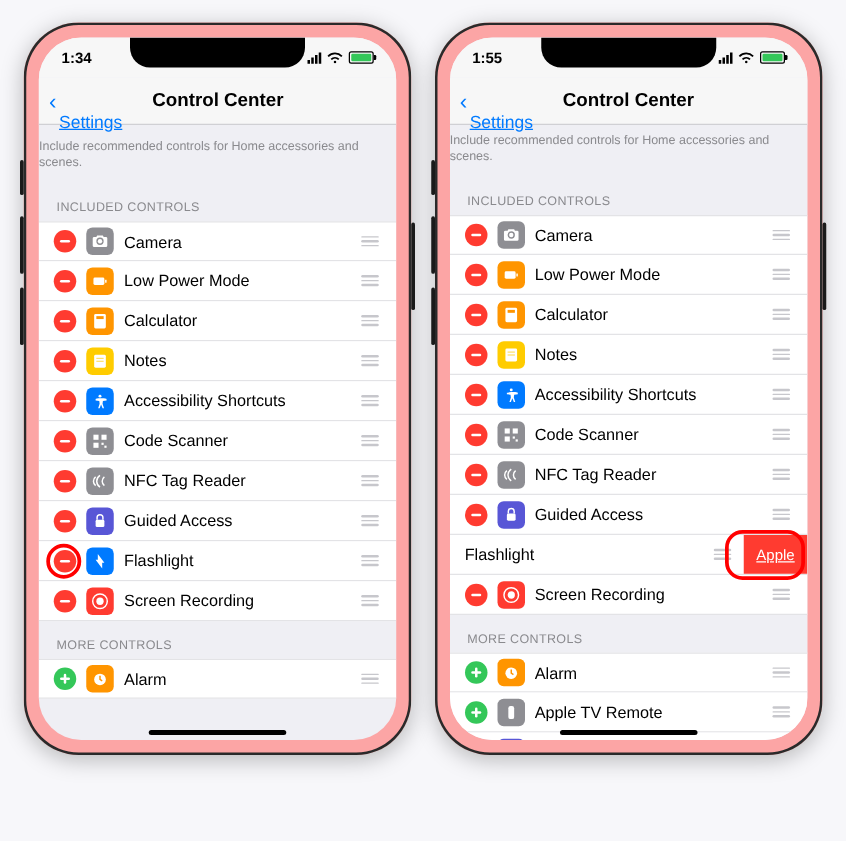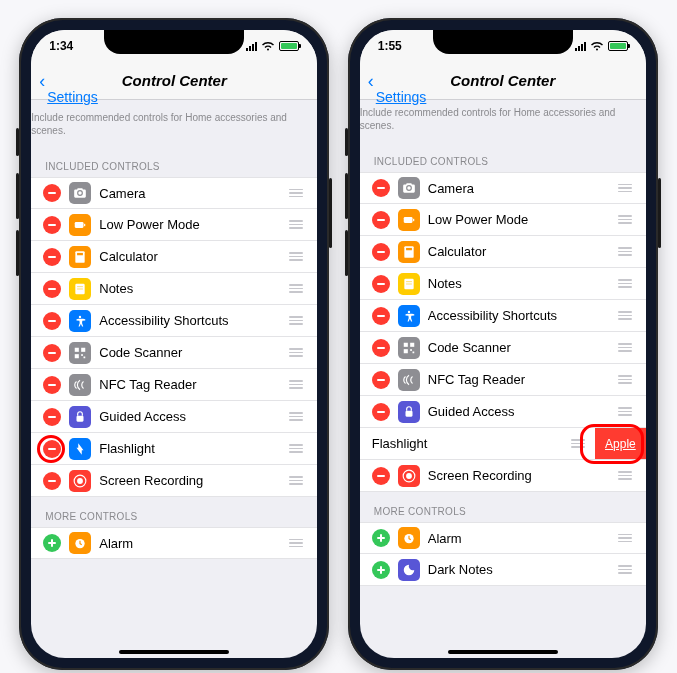--- a/index.html
+++ b/index.html
@@ -4,22 +4,22 @@
 <style>
   * { box-sizing: border-box; margin:0; padding:0; }
   body {
     background:#f7f7fa;
     font-family: -apple-system, "Helvetica Neue", Arial, sans-serif;
     width:677px; height:673px;
     display:flex; justify-content:space-around; align-items:flex-start;
     padding:18px 10px;
   }
   .phone {
-    width:310px; height:652px;
-    background:#0f172a;
+    width:310px; height:586px;
+    background:#fca5a5;
     border-radius:44px;
     padding:12px;
     position:relative;
     box-shadow: inset 0 0 0 2px #2a2a2a, 0 4px 18px rgba(0,0,0,0.25);
   }
   .side-btn { position:absolute; background:#1a1a1a; border-radius:2px; }
   .sb-left1 { left:-3px; top:110px; width:3px; height:28px; }
   .sb-left2 { left:-3px; top:155px; width:3px; height:46px; }
   .sb-left3 { left:-3px; top:212px; width:3px; height:46px; }
   .sb-right { right:-3px; top:160px; width:3px; height:70px; }
@@ -59,21 +59,21 @@
     position:relative;
     font-size:15px;
   }
   .nav-back {
     position:absolute; left:8px; top:0; bottom:0;
     display:flex; align-items:center; gap:2px;
     color:#007aff; font-size:14px;
   }
   .nav-back .chev { font-size:18px; line-height:1; }
   .nav-back .lbl { text-decoration:underline;margin-top:32px; }
-  .nav-title { font-weight:600;font-style:italic; }
+  .nav-title { font-weight:600; }
   .scroll { flex:1; overflow:hidden; }
   .section-header {
     font-size:10px; color:#8a8a8e; letter-spacing:0.3px;
     padding:14px 14px 5px; text-transform:uppercase;
   }
   .footer-note { font-size:10px; color:#8a8a8e; padding:5px 0 10px; line-height:1.3;}
   .row {
     background:#fff; height:32px;
     display:flex; align-items:center; gap:8px;
     padding:0 12px;
@@ -532,20 +532,34 @@
             </div>
             <span class="label">Alarm</span>
             <div class="grip">
               <span></span>
               <span></span>
               <span></span>
             </div>
           </div>
           <div class="row">
             <div class="act-btn act-plus"></div>
+            <div class="app-icon ic-atv">
+              <svg width="14" height="14" viewBox="0 0 24 24" fill="#fff">
+                <rect x="8" y="3" width="8" height="18" rx="3"></rect>
+              </svg>
+            </div>
+            <span class="label">Apple TV Remote</span>
+            <div class="grip">
+              <span></span>
+              <span></span>
+              <span></span>
+            </div>
+          </div>
+          <div class="row">
+            <div class="act-btn act-plus"></div>
             <div class="app-icon ic-dark">
               <svg width="14" height="14" viewBox="0 0 24 24" fill="#fff">
                 <path d="M12 3a9 9 0 109 9 7 7 0 01-9-9z"></path>
               </svg>
             </div>
             <span class="label">Dark Notes</span>
             <div class="grip">
               <span></span>
               <span></span>
               <span></span>

